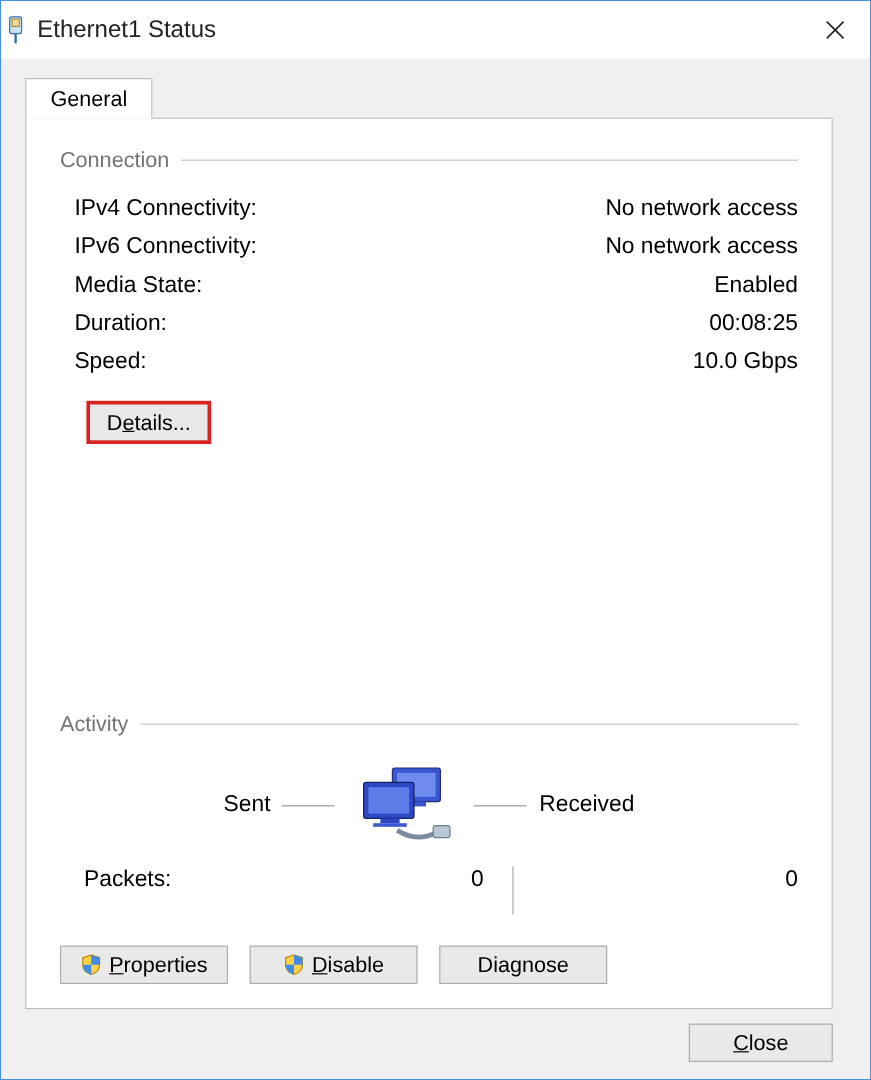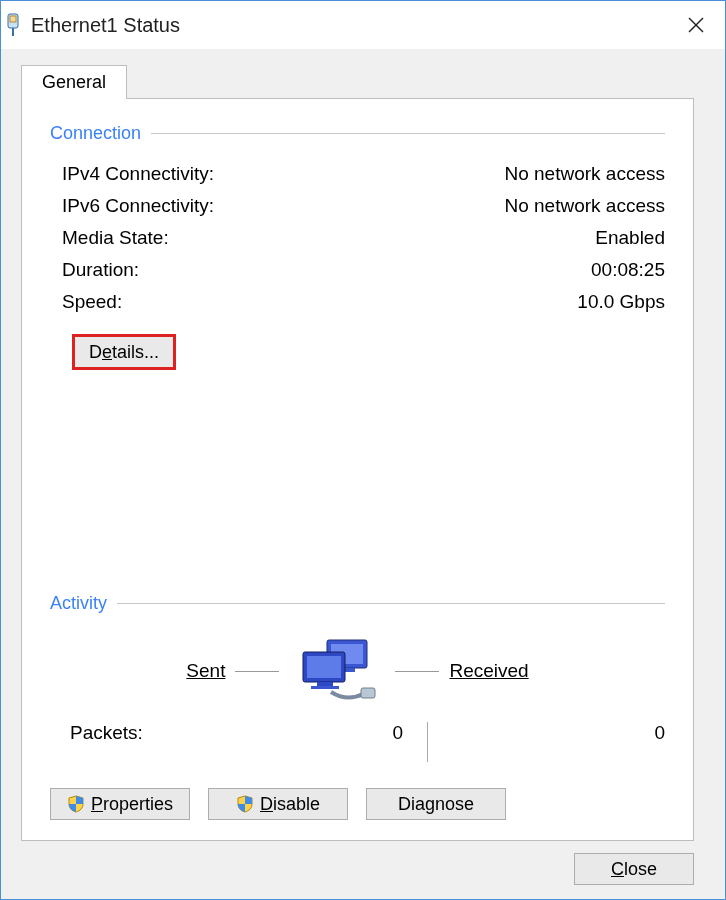--- a/index.html
+++ b/index.html
@@ -76,21 +76,21 @@
     box-sizing:border-box;
     display:flex;
     flex-direction:column;
   }
 
   
   .group-title {
     display:flex;
     align-items:center;
     margin-bottom:14px;
-    color:#3b82f6;
+    color:#737373;
   }
   .group-title .line {
     flex:1;
     height:1px;
     background:#c8c8c8;
     margin-left:10px;
   }
 
   .kv {
     display:flex;
@@ -116,21 +116,20 @@
   .win-btn .accel { text-decoration:underline; }
   .highlighted { outline:3px solid #d22; outline-offset:-1px; }
 
   .spacer-flex { flex:1; }
 
   .activity-graphic {
     display:flex;
     align-items:center;
     justify-content:center;
     margin:8px 0 12px 0;
-    text-decoration:underline;
   }
   .ag-label { font-size:19px; }
   .ag-line { border-top:1px solid #999; width:44px; margin:0 10px; }
   .packets-row {
     display:flex;
     align-items:flex-start;
     margin:4px 0 0 0;
     font-size:19px;
   }
   .packets-label { width:120px; margin-left:20px; }

